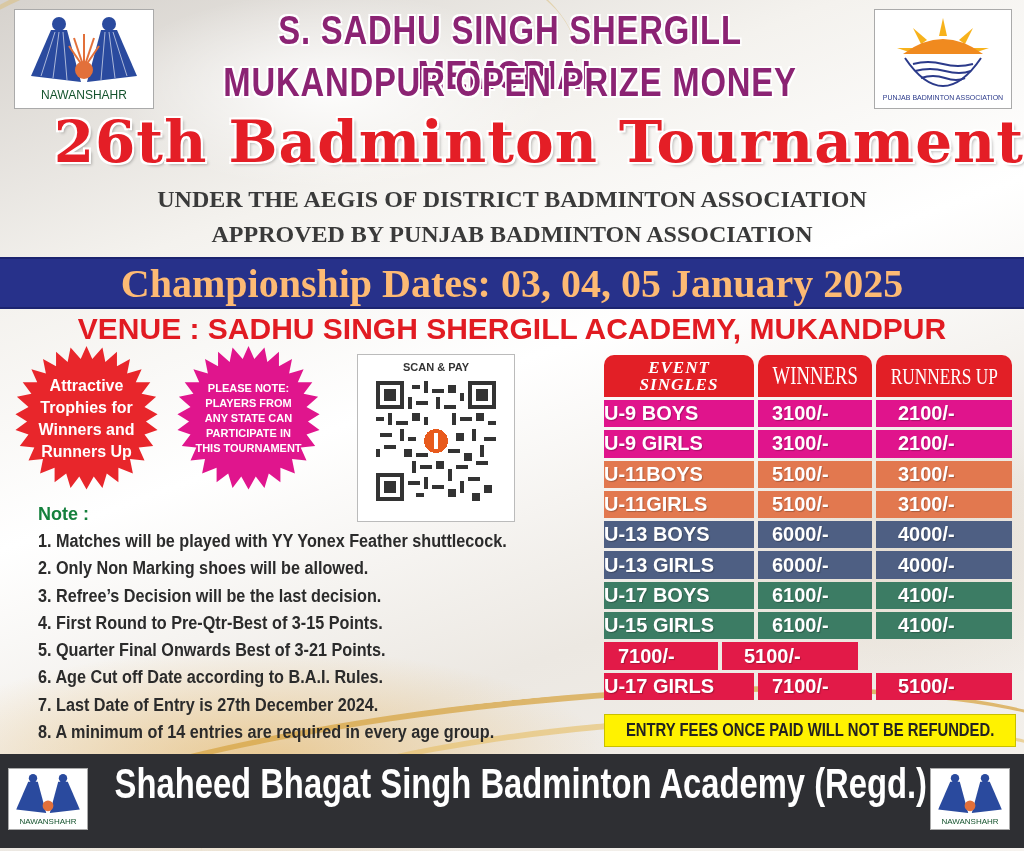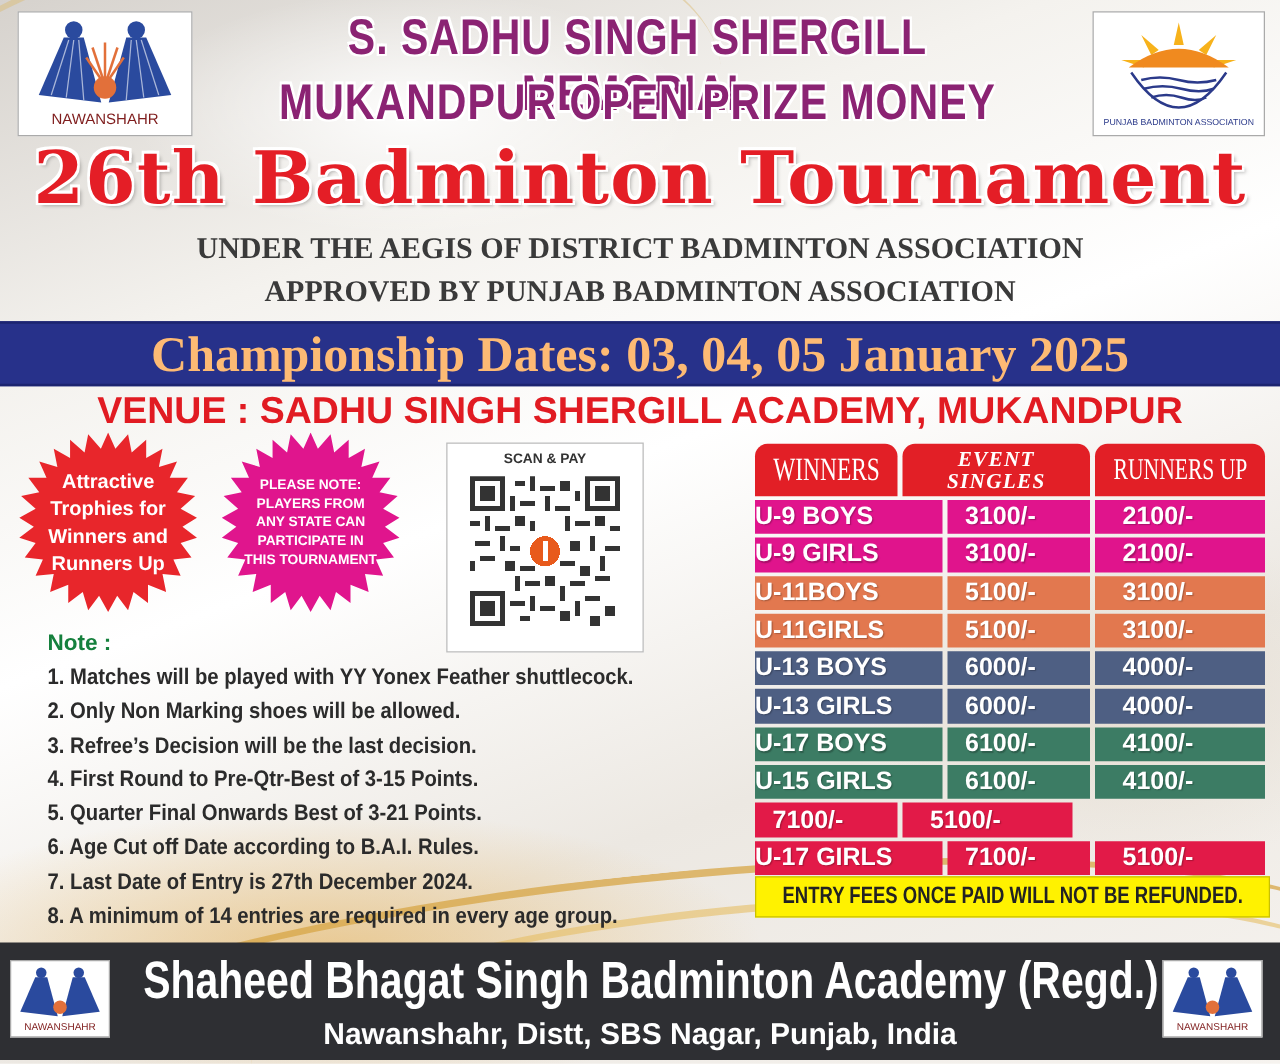--- a/index.html
+++ b/index.html
@@ -15,30 +15,30 @@
   }
   .swoosh {
     position: absolute; border-radius: 50%;
     border-top: 6px solid rgba(215,165,70,0.75);
     pointer-events: none;
   }
   .logo-box {
     position: absolute; background: #fff; border: 1px solid #aaa;
     display: flex; flex-direction: column; align-items: center; justify-content: center;
   }
-  .logo-box .caption { color: #7f1d1d; font-size: 12px; }
+  .logo-box .caption { color: #14532d; font-size: 12px; }
   .title-purple {
     position: absolute; left: 150px; width: 720px; text-align: center;
     font-family: "Liberation Sans", sans-serif; font-weight: bold;
     color: #8b2373; font-size: 40px; letter-spacing: 1px;
     transform: scaleX(0.82); transform-origin: center;
     text-shadow: 2px 2px 0 #fff, -2px -2px 0 #fff, 2px -2px 0 #fff, -2px 2px 0 #fff;
   }
   .title-red {
-    position: absolute; left: 0; width: 1024px; top: 108px; text-align: center;
+    position: absolute; left: 0; width: 1024px; top: 108px; text-align: right;
     font-family: "DejaVu Serif", serif; font-weight: bold;
     color: #e41e26; font-size: 58px; letter-spacing: 1px;
     text-shadow: 2px 2px 0 #fff, -2px -2px 0 #fff, 2px -2px 0 #fff, -2px 2px 0 #fff, 3px 3px 3px rgba(0,0,0,0.25);
   }
   .aegis {
     position: absolute; left: 0; width: 1024px; text-align: center;
     font-family: "Liberation Serif", serif; font-weight: bold;
     color: #3a3a3a; font-size: 24px;
   }
   .dates-band {
@@ -283,29 +283,29 @@
     <li>4. First Round to Pre-Qtr-Best of 3-15 Points.</li>
     <li>5. Quarter Final Onwards Best of 3-21 Points.</li>
     <li>6. Age Cut off Date according to B.A.I. Rules.</li>
     <li>7. Last Date of Entry is 27th December 2024.</li>
     <li>8. A minimum of 14 entries are required in every age group.</li>
   </ul>
 </div>
 
 <div class="prize-table">
   <div class="th-row">
-    <div class="th win">
-        <span class="sq">WINNERS</span>
-      </div>
     <div class="th ev">
       <div>
         <div>EVENT</div>
         <div>SINGLES</div>
       </div>
     </div>
+    <div class="th win">
+        <span class="sq">WINNERS</span>
+      </div>
     <div class="th run">
         <span class="sq">RUNNERS UP</span>
       </div>
   </div>
 
   <div class="tr">
     <div class="td ev" style="background:#e0148c">U-9 BOYS</div>
     <div class="td win" style="background:#e0148c">3100/-</div>
     <div class="td run" style="background:#e0148c">2100/-</div>
   </div>
@@ -341,21 +341,21 @@
   </div>
   <div class="tr">
     <div class="td ev" style="background:#3c7c64">U-15 GIRLS</div>
     <div class="td win" style="background:#3c7c64">6100/-</div>
     <div class="td run" style="background:#3c7c64">4100/-</div>
   </div>
   <div class="tr">
     <div class="td win" style="background:#e21a48">7100/-</div>
     <div class="td run" style="background:#e21a48">5100/-</div>
   </div>
-  <div class="tr" style="margin-bottom:1px;">
+  <div class="tr" style="margin-bottom:14px;">
     <div class="td ev" style="background:#e21a48">U-17 GIRLS</div>
     <div class="td win" style="background:#e21a48">7100/-</div>
     <div class="td run" style="background:#e21a48">5100/-</div>
   </div>
 
   <div class="refund">
     <span>ENTRY FEES ONCE PAID WILL NOT BE REFUNDED.</span>
   </div>
 </div>
 
@@ -378,14 +378,13 @@
         <circle cx="30" cy="8" r="7"></circle>
           <circle cx="80" cy="8" r="7"></circle>
         <path d="M22 14 L38 14 L52 66 L2 60 Z"></path>
           <path d="M72 14 L88 14 L108 60 L58 66 Z"></path>
       </g>
       <circle cx="55" cy="54" r="9" fill="#e2703a"></circle>
     </svg>
     <span class="caption">NAWANSHAHR</span>
   </div>
   <div class="name"><span>Shaheed Bhagat Singh Badminton Academy (Regd.)</span></div>
-  <div class="addr">Nawanshahr, Distt, SBS Nagar, Punjab, India</div>
 </div>
 
 </body></html>

